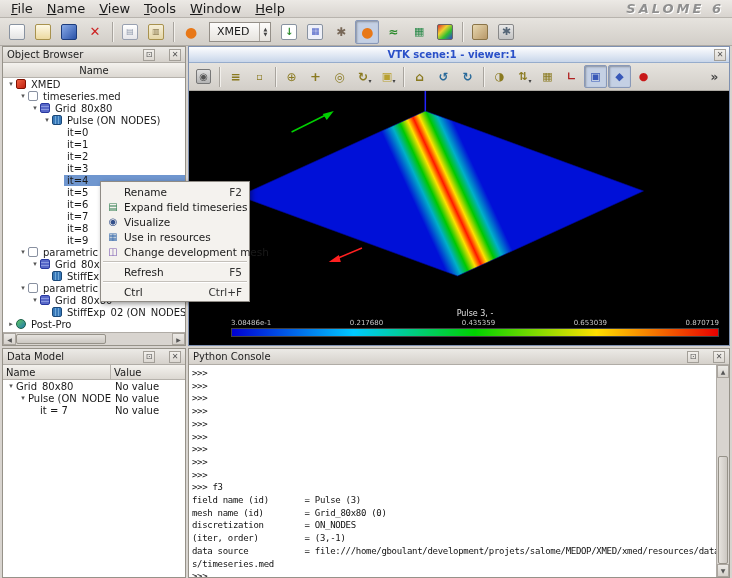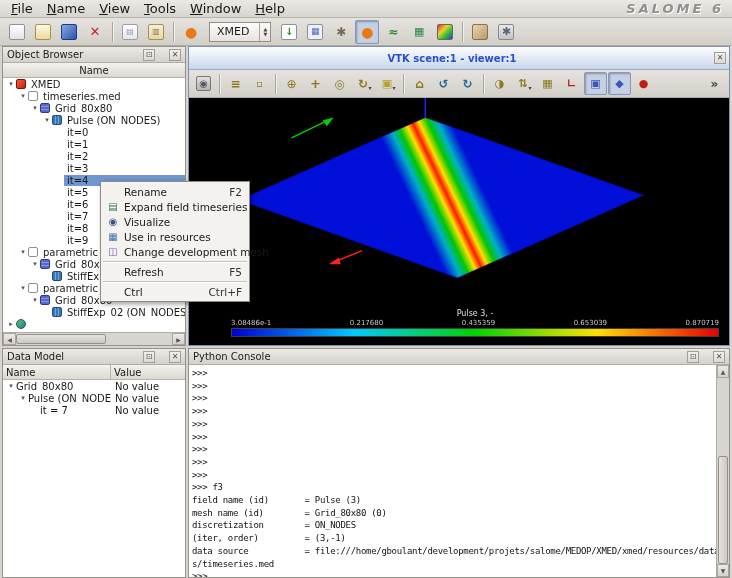--- a/index.html
+++ b/index.html
@@ -51,21 +51,21 @@
 
   
   .dm-header{height:15px;flex:none;display:flex;background:linear-gradient(#f4f2ee,#dcd8d2);border-bottom:1px solid #b6b2ac;font-size:10px;}
   .dm-h-name{width:108px;padding-left:3px;border-right:1px solid #b6b2ac;display:flex;align-items:center;}
   .dm-h-val{flex:1;padding-left:3px;display:flex;align-items:center;}
   .dm-row{height:12px;display:flex;align-items:center;font-size:10px;white-space:nowrap;}
   .dm-name{width:108px;display:flex;align-items:center;overflow:hidden;}
   .dm-val{flex:1;padding-left:4px;overflow:hidden;}
 
   
-  .vtk-title{height:23px;flex:none;background:linear-gradient(#fdfdfe,#c8d6ea);border-bottom:1px solid #96accc;display:flex;align-items:center;padding:0 3px;}
+  .vtk-title{height:16px;flex:none;background:linear-gradient(#fdfdfe,#c8d6ea);border-bottom:1px solid #96accc;display:flex;align-items:center;padding:0 3px;}
   .vtk-title .t{flex:1;text-align:center;color:#2a50c8;font-size:10px;font-weight:bold;}
   .vtk-toolbar{height:28px;flex:none;display:flex;align-items:center;gap:1px;padding:0 3px;background:linear-gradient(#e6e3de,#d2cec8);border-bottom:1px solid #aeaaa4;}
   .vtk-toolbar .tb-btn{width:23px;height:23px;}
   .dd{font-size:6px;color:#444;margin-left:-2px;align-self:flex-end;padding-bottom:3px;}
   .viewport{flex:1;background:#000;position:relative;overflow:hidden;}
   .viewport svg{position:absolute;inset:0;width:100%;height:100%;}
   .colorbar{position:absolute;left:42px;right:10px;bottom:8px;}
   .cb-title{text-align:center;color:#e0e0e0;font-size:8px;margin-bottom:1px;}
   .cb-labels{display:flex;justify-content:space-between;color:#c8c8c8;font-size:7px;margin-bottom:1px;}
   .cb-bar{height:9px;border:1px solid #404040;background:linear-gradient(90deg,#0000d2 0%,#00c8ff 25%,#00d200 50%,#ffe000 75%,#e80000 100%);}
@@ -271,20 +271,21 @@
           <div class="trow">
             <span class="tindent" style="width: 39px;"></span>
             <span class="ttoggle"></span>
             <span class="icon-box" style="width: 10px; height: 10px; background: repeating-linear-gradient(90deg, rgb(56, 120, 184) 0px, rgb(56, 120, 184) 2px, rgb(112, 168, 216) 2px, rgb(112, 168, 216) 3px); border: 1px solid rgb(26, 72, 120);"></span>
             <span class="tlbl">StiffExp_02 (ON_NODES)</span>
           </div>
           <div class="trow">
             <span class="tindent" style="width: 3px;"></span>
             <span class="ttoggle">▸</span>
             <span class="icon-box" style="width: 10px; height: 10px; background: linear-gradient(135deg, rgb(96, 200, 96), rgb(32, 120, 176)); border: 1px solid rgb(24, 96, 72); border-radius: 50%;"></span>
+            <span class="tlbl">Post-Pro</span>
           </div>
         </div>
       <div class="hscroll">
         <span class="hs-btn">◀</span>
         <span class="hs-track">
             <span class="hs-thumb"></span>
           </span>
         <span class="hs-btn">▶</span>
       </div>
     </div>

